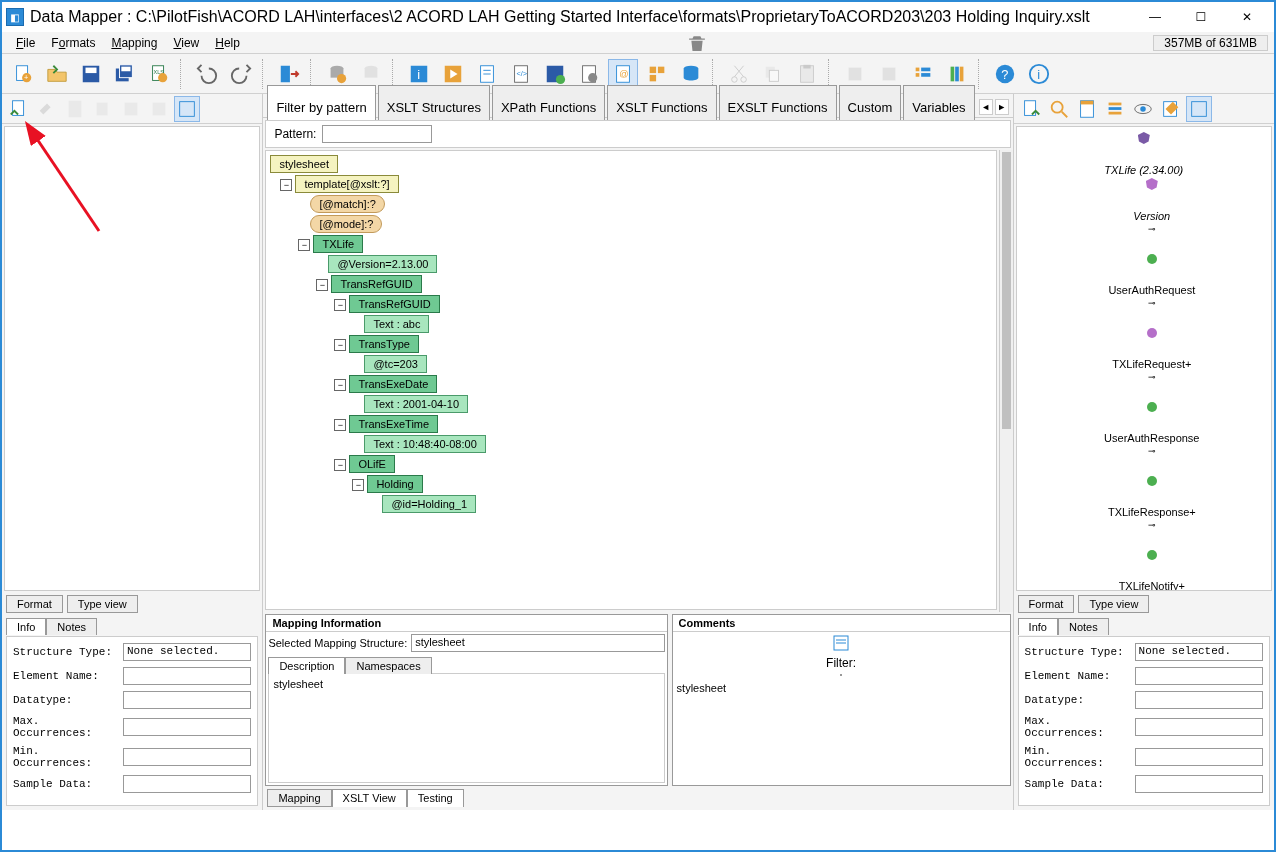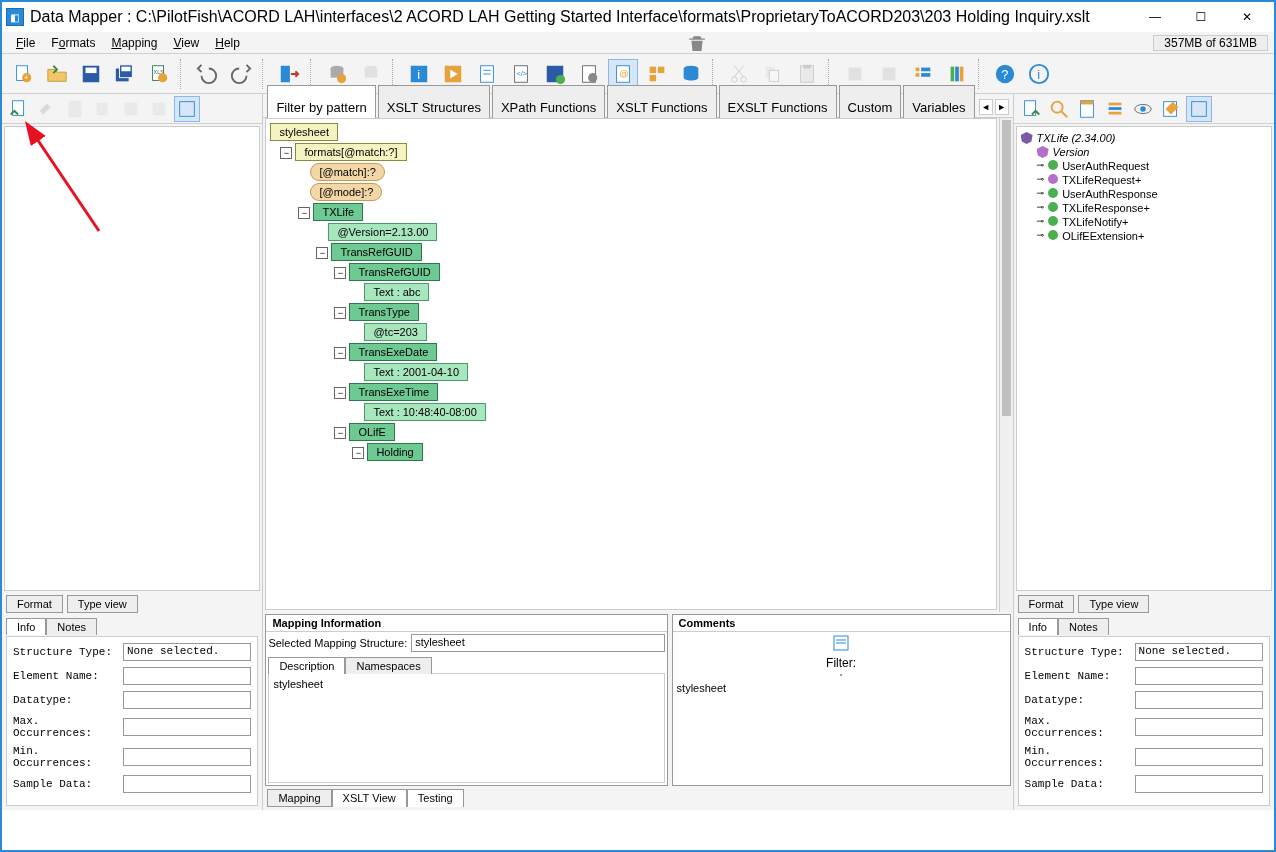--- a/index.html
+++ b/index.html
@@ -52,21 +52,21 @@
 .bottom-panels { display: flex; height: 172px; margin: 2px; gap: 4px; }
 .bp { border: 1px solid #999; background: #fff; display: flex; flex-direction: column; }
 .bp .header { font-weight: bold; font-size: 11px; padding: 2px 6px; border-bottom: 1px solid #ccc; }
 .bp-left { flex: 1.9; }
 .bp-right { flex: 1.6; }
 .bp-content { flex: 1; padding: 4px; font-size: 11px; overflow: auto; }
 .sel-row { display: flex; align-items: center; font-size: 11px; padding: 2px; }
 .sel-row .field { flex: 1; height: 18px; border: 1px solid #999; margin-left: 4px; padding: 1px 3px; }
 .bottom-tabs { display: flex; padding: 0 4px 4px 4px; gap: 0; }
 .right-tree { padding: 4px; font-size: 11px; }
-.right-tree .rnode { display: flex; align-items: flex-start; gap: 4px; padding: 1px 0; }
+.right-tree .rnode { display: flex; align-items: center; gap: 20px; padding: 1px 0; flex-direction: column; }
 .dot { width: 10px; height: 10px; border-radius: 50%; background: #4caf50; }
 .purple { background: #b56fc9; }
 .shield { width: 12px; height: 12px; background: #7a5aa6; clip-path: polygon(50% 0%, 100% 25%, 90% 80%, 50% 100%, 10% 80%, 0% 25%); }
 .arrow-svg { position: absolute; top: 0; left: 0; }
 .ftv-row { display: flex; gap: 4px; padding: 2px 4px; }
 .ftv-btn { border: 1px solid #999; padding: 2px 10px; font-size: 11px; background: #eee; }
 .filter-row { display:flex; align-items:center; gap:4px; padding:2px;flex-direction:column; }
 .filter-row .icon { width:18px; height:18px; }
 .filter-row .field { flex:1; height:18px; border:1px solid #999; }
 .scrollbar-indicator { width:14px; border-left:1px solid #ccc; background:#f0f0f0; }
@@ -376,29 +376,33 @@
       <div class="ctab">XPath Functions</div>
       <div class="ctab">XSLT Functions</div>
       <div class="ctab">EXSLT Functions</div>
       <div class="ctab">Custom</div>
       <div class="ctab">Variables</div>
       <div class="nav-arrows">
           <span>◄</span>
           <span>►</span>
         </div>
     </div>
+    <div class="pattern-bar">
+      <span>Pattern:</span>
+      <input type="text" style="">
+    </div>
     <div style="flex:1; display:flex;">
     <div class="canvas">
       <div class="tree-row">
             <span class="node">stylesheet</span>
           </div>
       <div class="tree-row">
             <span class="indent" style="width:10px"></span>
             <span class="toggle">−</span>
-            <span class="node">formats[@match:?]</span>
+            <span class="node">template[@xslt:?]</span>
           </div>
       <div class="tree-row">
             <span class="indent" style="width:40px"></span>
             <span class="node attr">[@match]:?</span>
           </div>
       <div class="tree-row">
             <span class="indent" style="width:40px"></span>
             <span class="node attr">[@mode]:?</span>
           </div>
       <div class="tree-row">
@@ -453,20 +457,24 @@
           </div>
       <div class="tree-row">
             <span class="indent" style="width:64px"></span>
             <span class="toggle">−</span>
             <span class="node elem">OLifE</span>
           </div>
       <div class="tree-row">
             <span class="indent" style="width:82px"></span>
             <span class="toggle">−</span>
             <span class="node elem">Holding</span>
+          </div>
+      <div class="tree-row">
+            <span class="indent" style="width:112px"></span>
+            <span class="node elemlt">@id=Holding_1</span>
           </div>
     </div>
     <div class="scrollbar-indicator">
           <div style="background:#c0c0c0;height:60%;margin:2px;"></div>
         </div>
     </div>
 
     <div class="bottom-panels">
       <div class="bp bp-left">
         <div class="header">Mapping Information</div>

